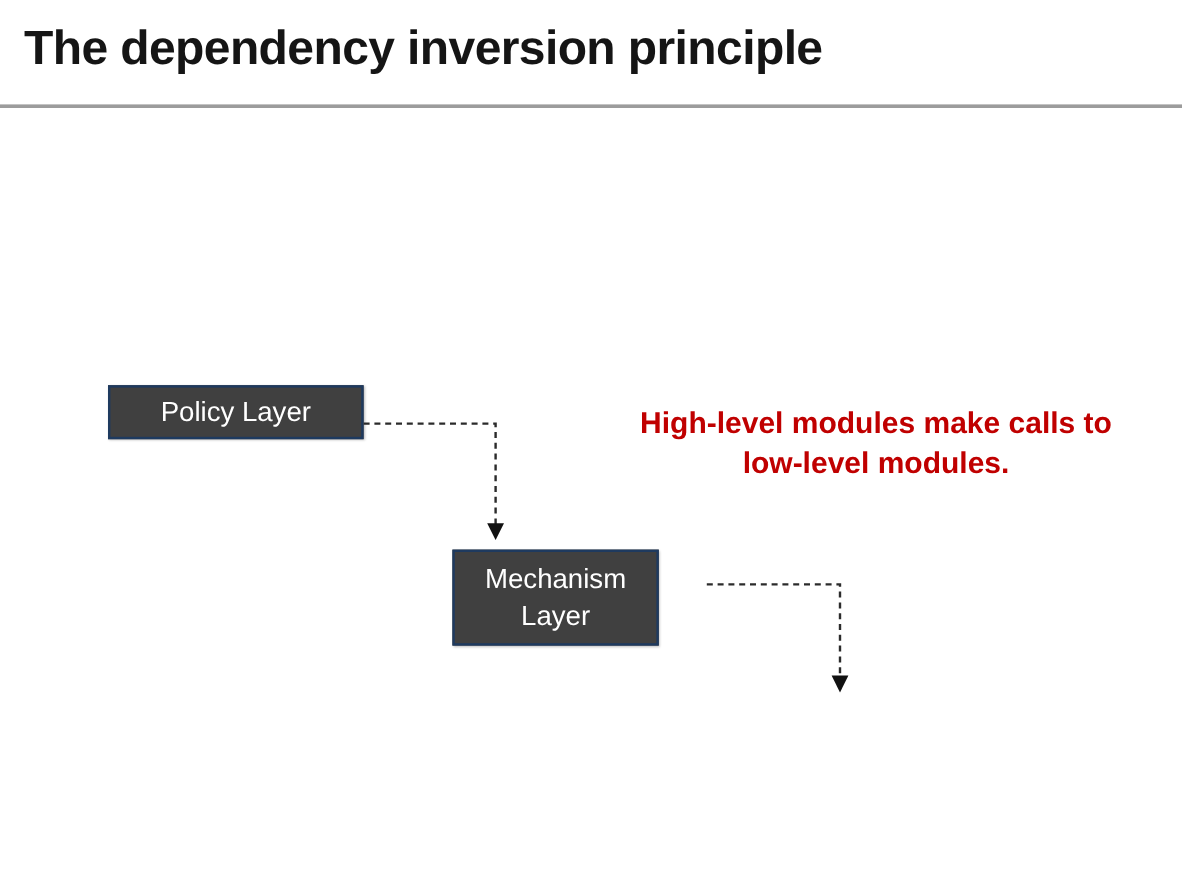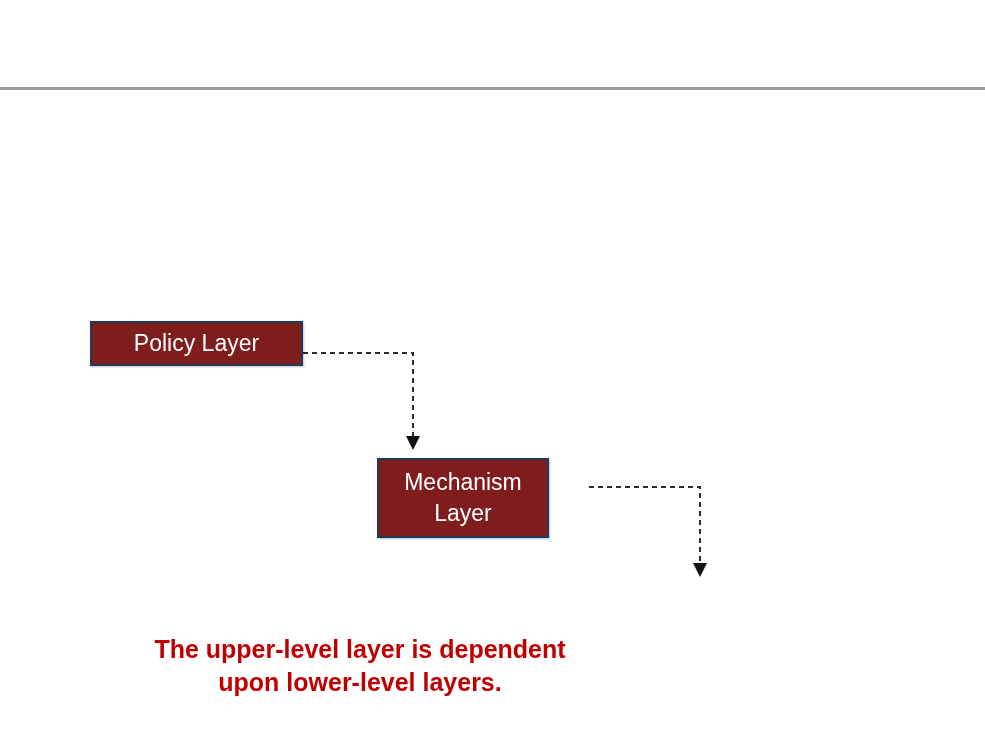--- a/index.html
+++ b/index.html
@@ -31,21 +31,21 @@
     position: absolute;
     left: 0;
     top: 87px;
     width: 985px;
     height: 3px;
     background: #9c9c9c;
   }
   .layer-box {
     position: absolute;
     box-sizing: border-box;
-    background: #7f1d1d;
+    background: #404040;
     border: 2px solid #1e3a5f;
     display: flex;
     align-items: center;
     justify-content: center;
     box-shadow: 1px 1px 2px rgba(0,0,0,0.25);
   }
   .layer-box .box-label {
     color: #ffffff;
     font-size: 23px;
     line-height: 31px;
@@ -74,20 +74,21 @@
     white-space: pre-line;
   }
   .annotation-high { left: 480px; top: 337px; width: 500px; }
   .annotation-upper { left: 105px; top: 633px; width: 510px; }
 </style>
 </head>
 <body>
 
 <div class="slide">
 
+  <h1 class="slide-title">The dependency inversion principle</h1>
 
   <div class="title-rule"></div>
 
   <div class="layer-box box-policy">
     <span class="box-label">Policy Layer</span>
   </div>
 
   <div class="layer-box box-mechanism">
     <span class="box-label">Mechanism
 Layer</span>
@@ -98,17 +99,17 @@
     <g>
       <path d="M 303 353 L 413 353 L 413 437" fill="none" stroke="#2b2b2b" stroke-width="2" stroke-dasharray="5 4"></path>
       <polygon points="406,436 420,436 413,450" fill="#111111"></polygon>
     </g>
     <g>
       <path d="M 589 487 L 700 487 L 700 564" fill="none" stroke="#2b2b2b" stroke-width="2" stroke-dasharray="5 4"></path>
       <polygon points="693,563 707,563 700,577" fill="#111111"></polygon>
     </g>
   </svg>
 
+  <div class="annotation annotation-high">High-level modules make calls to
+low-level modules.</div>
 
-  <div class="annotation annotation-upper">The upper-level layer is dependent
-upon lower-level layers.</div>
 
 </div>
 
 </body></html>

